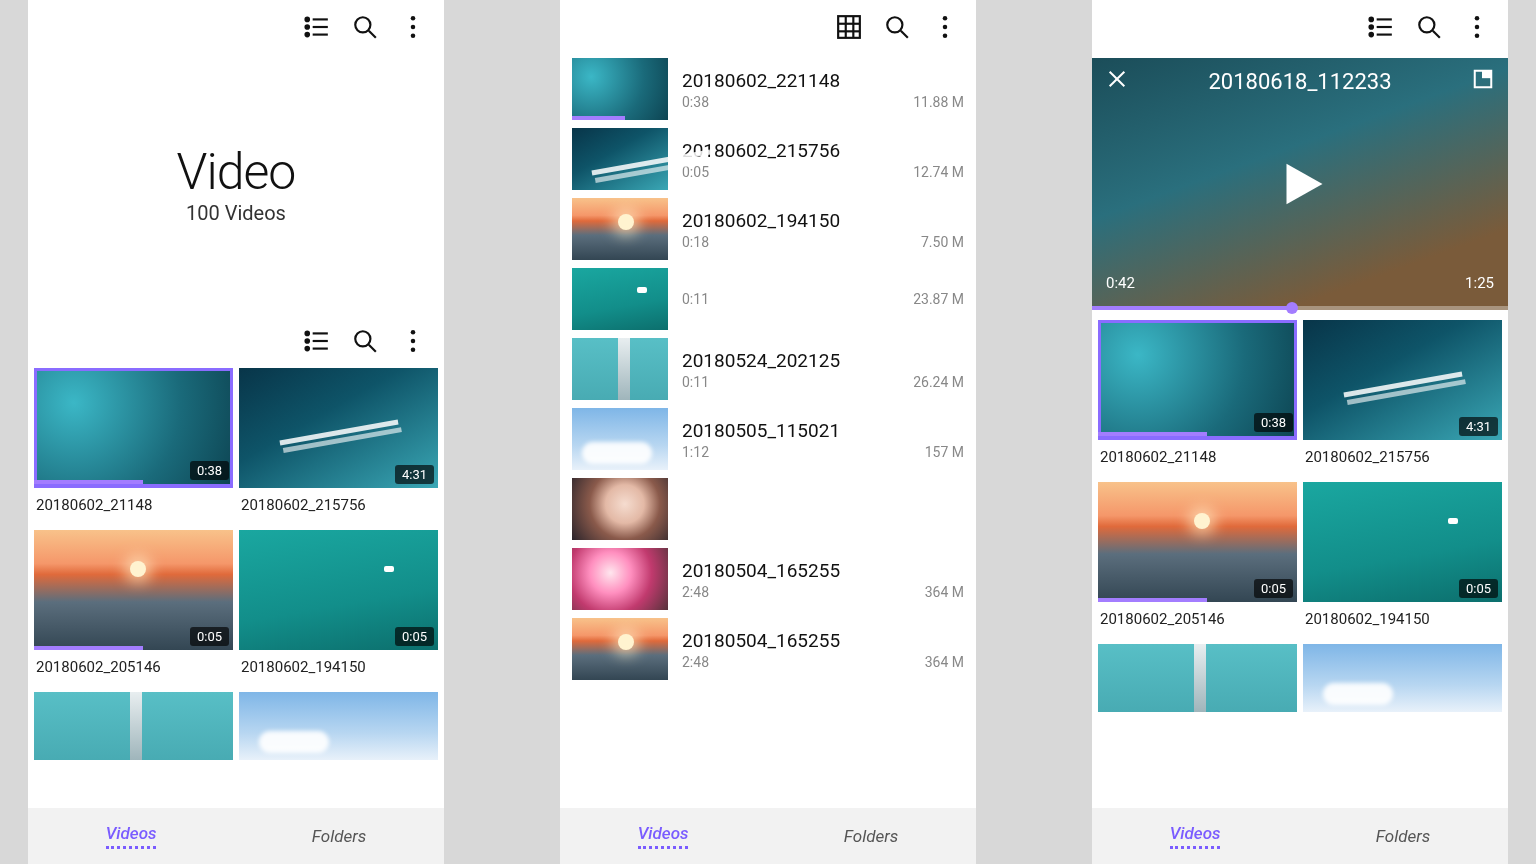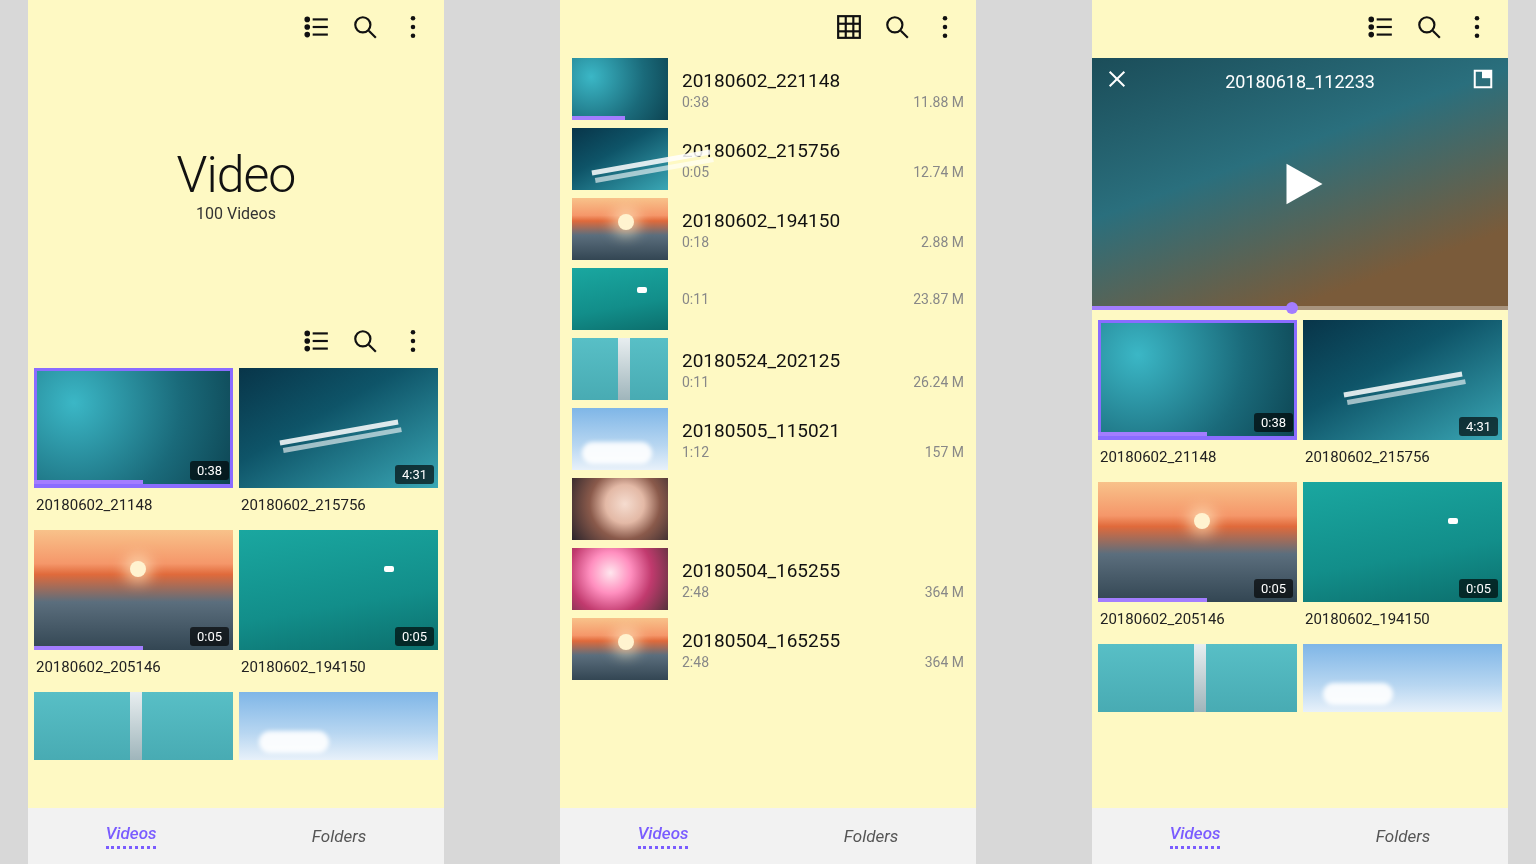--- a/index.html
+++ b/index.html
@@ -10,21 +10,21 @@
     height: 864px;
     display: flex;
     justify-content: space-around;
     align-items: flex-start;
     gap: 80px;
     padding: 0 10px;
   }
   .phone {
     width: 416px;
     height: 864px;
-    background: #fef9c3;
+    background: #ffffff;
     position: relative;
     overflow: hidden;
     display: flex;
     flex-direction: column;
   }
   
   .toolbar {
     height: 54px;
     display: flex;
     justify-content: flex-end;
@@ -39,21 +39,21 @@
   
   .hero {
     height: 260px;
     display: flex;
     flex-direction: column;
     justify-content: center;
     align-items: center;
     flex-shrink:0;
   }
   .hero-title { font-size: 50px; font-weight: 300; color:#111; letter-spacing: -1px; }
-  .hero-sub { font-size: 16px; color:#333; }
+  .hero-sub { font-size: 20px; color:#333; }
   
   .toolbar2 { height:54px; display:flex; justify-content:flex-end; align-items:center; gap:22px; padding:0 18px 0 0; flex-shrink:0; }
   
   .grid-scroll { flex:1; overflow:hidden; }
   .grid {
     display: grid;
     grid-template-columns: 1fr 1fr;
     gap: 6px;
     padding: 0 6px;
   }
@@ -98,21 +98,21 @@
   
   .player {
     position: relative;
     height: 252px;
     background: linear-gradient(160deg,#1b4d59 0%, #2a6f7d 40%, #7a5b3a 80%);
     flex-shrink:0;
     color:#fff;
     margin-top: 4px;
   }
   .ptitlebar { display:flex; align-items:center; justify-content:space-between; padding:10px 14px; }
-  .ptitle { font-size:18px; }
+  .ptitle { font-size:22px; }
   .picon svg { width:22px; height:22px; stroke:#fff; fill:none; stroke-width:2.2; }
   .playbtn {
     position:absolute; left:50%; top:50%; transform:translate(-50%,-50%);
     width:54px; height:54px; display:flex; align-items:center; justify-content:center;
   }
   .playbtn svg { width:54px; height:54px; fill:#fff; }
   .ptimes { position:absolute; bottom:18px; left:14px; right:14px; display:flex; justify-content:space-between; font-size:15px; }
   .pbar { position:absolute; bottom:0; left:0; right:0; height:4px; background:rgba(255,255,255,.35); }
   .pbar-fill { height:100%; width:48%; background:#a37dff; position:relative; }
   .pbar-fill::after { content:""; position:absolute; right:-6px; top:-4px; width:12px; height:12px; border-radius:50%; background:#a37dff; }
@@ -280,21 +280,21 @@
               <span>12.74  M</span>
             </div>
           </div>
         </div>
         <div class="row">
           <div class="rthumb scene-sunset"></div>
           <div class="rinfo">
             <div class="rname">20180602_194150</div>
             <div class="rmeta">
               <span>0:18</span>
-              <span>2.88 M</span>
+              <span>7.50 M</span>
             </div>
           </div>
         </div>
         <div class="row">
           <div class="rthumb scene-teal"></div>
           <div class="rinfo">
             <div class="rmeta">
               <span>0:11</span>
               <span>23.87 M</span>
             </div>
@@ -393,20 +393,24 @@
             <rect x="3" y="3" width="18" height="18"></rect>
             <rect x="12" y="4" width="8" height="6" fill="#fff"></rect>
           </svg>
       </span>
     </div>
     <div class="playbtn">
       <svg viewBox="0 0 24 24">
           <path d="M6 3 L22 12 L6 21 Z"></path>
         </svg>
     </div>
+    <div class="ptimes">
+      <span>0:42</span>
+      <span>1:25</span>
+    </div>
     <div class="pbar">
         <div class="pbar-fill"></div>
       </div>
   </div>
 
   <div class="grid-scroll" style="margin-top:10px;">
     <div class="grid" id="grid3">
         <div class="card">
           <div class="thumb scene-ocean1 selected progress">
             <span class="dur">0:38</span>

